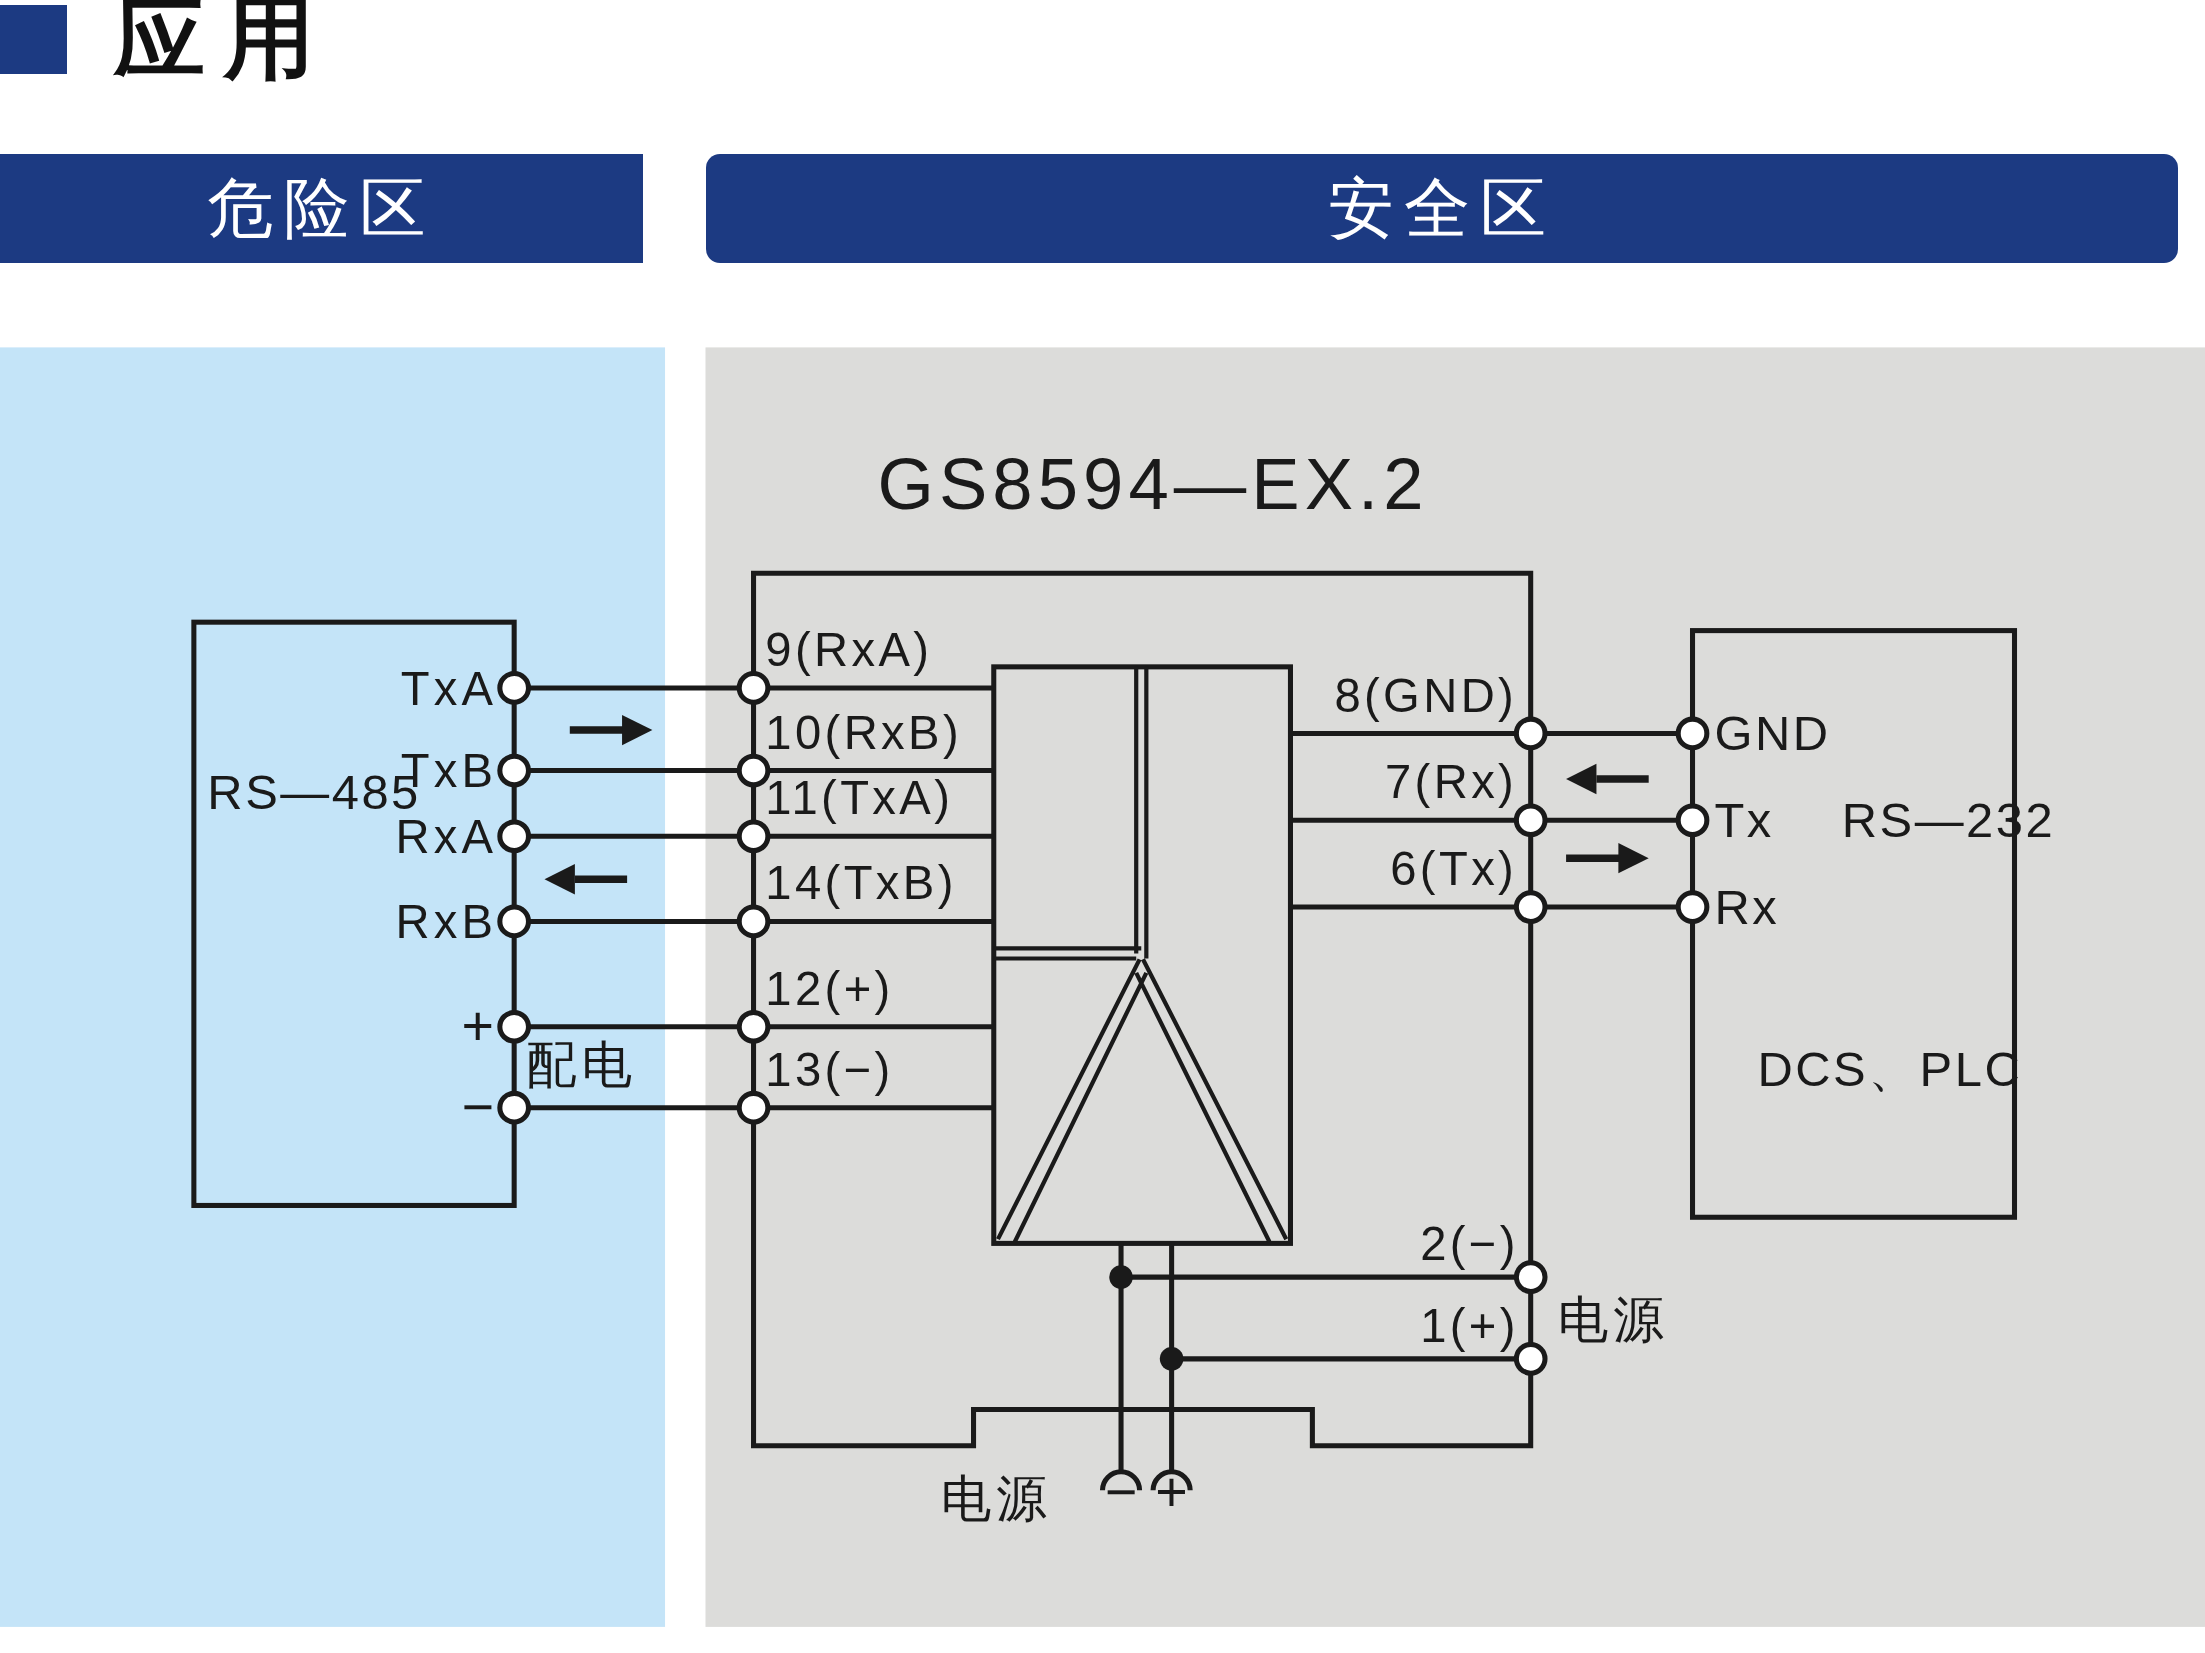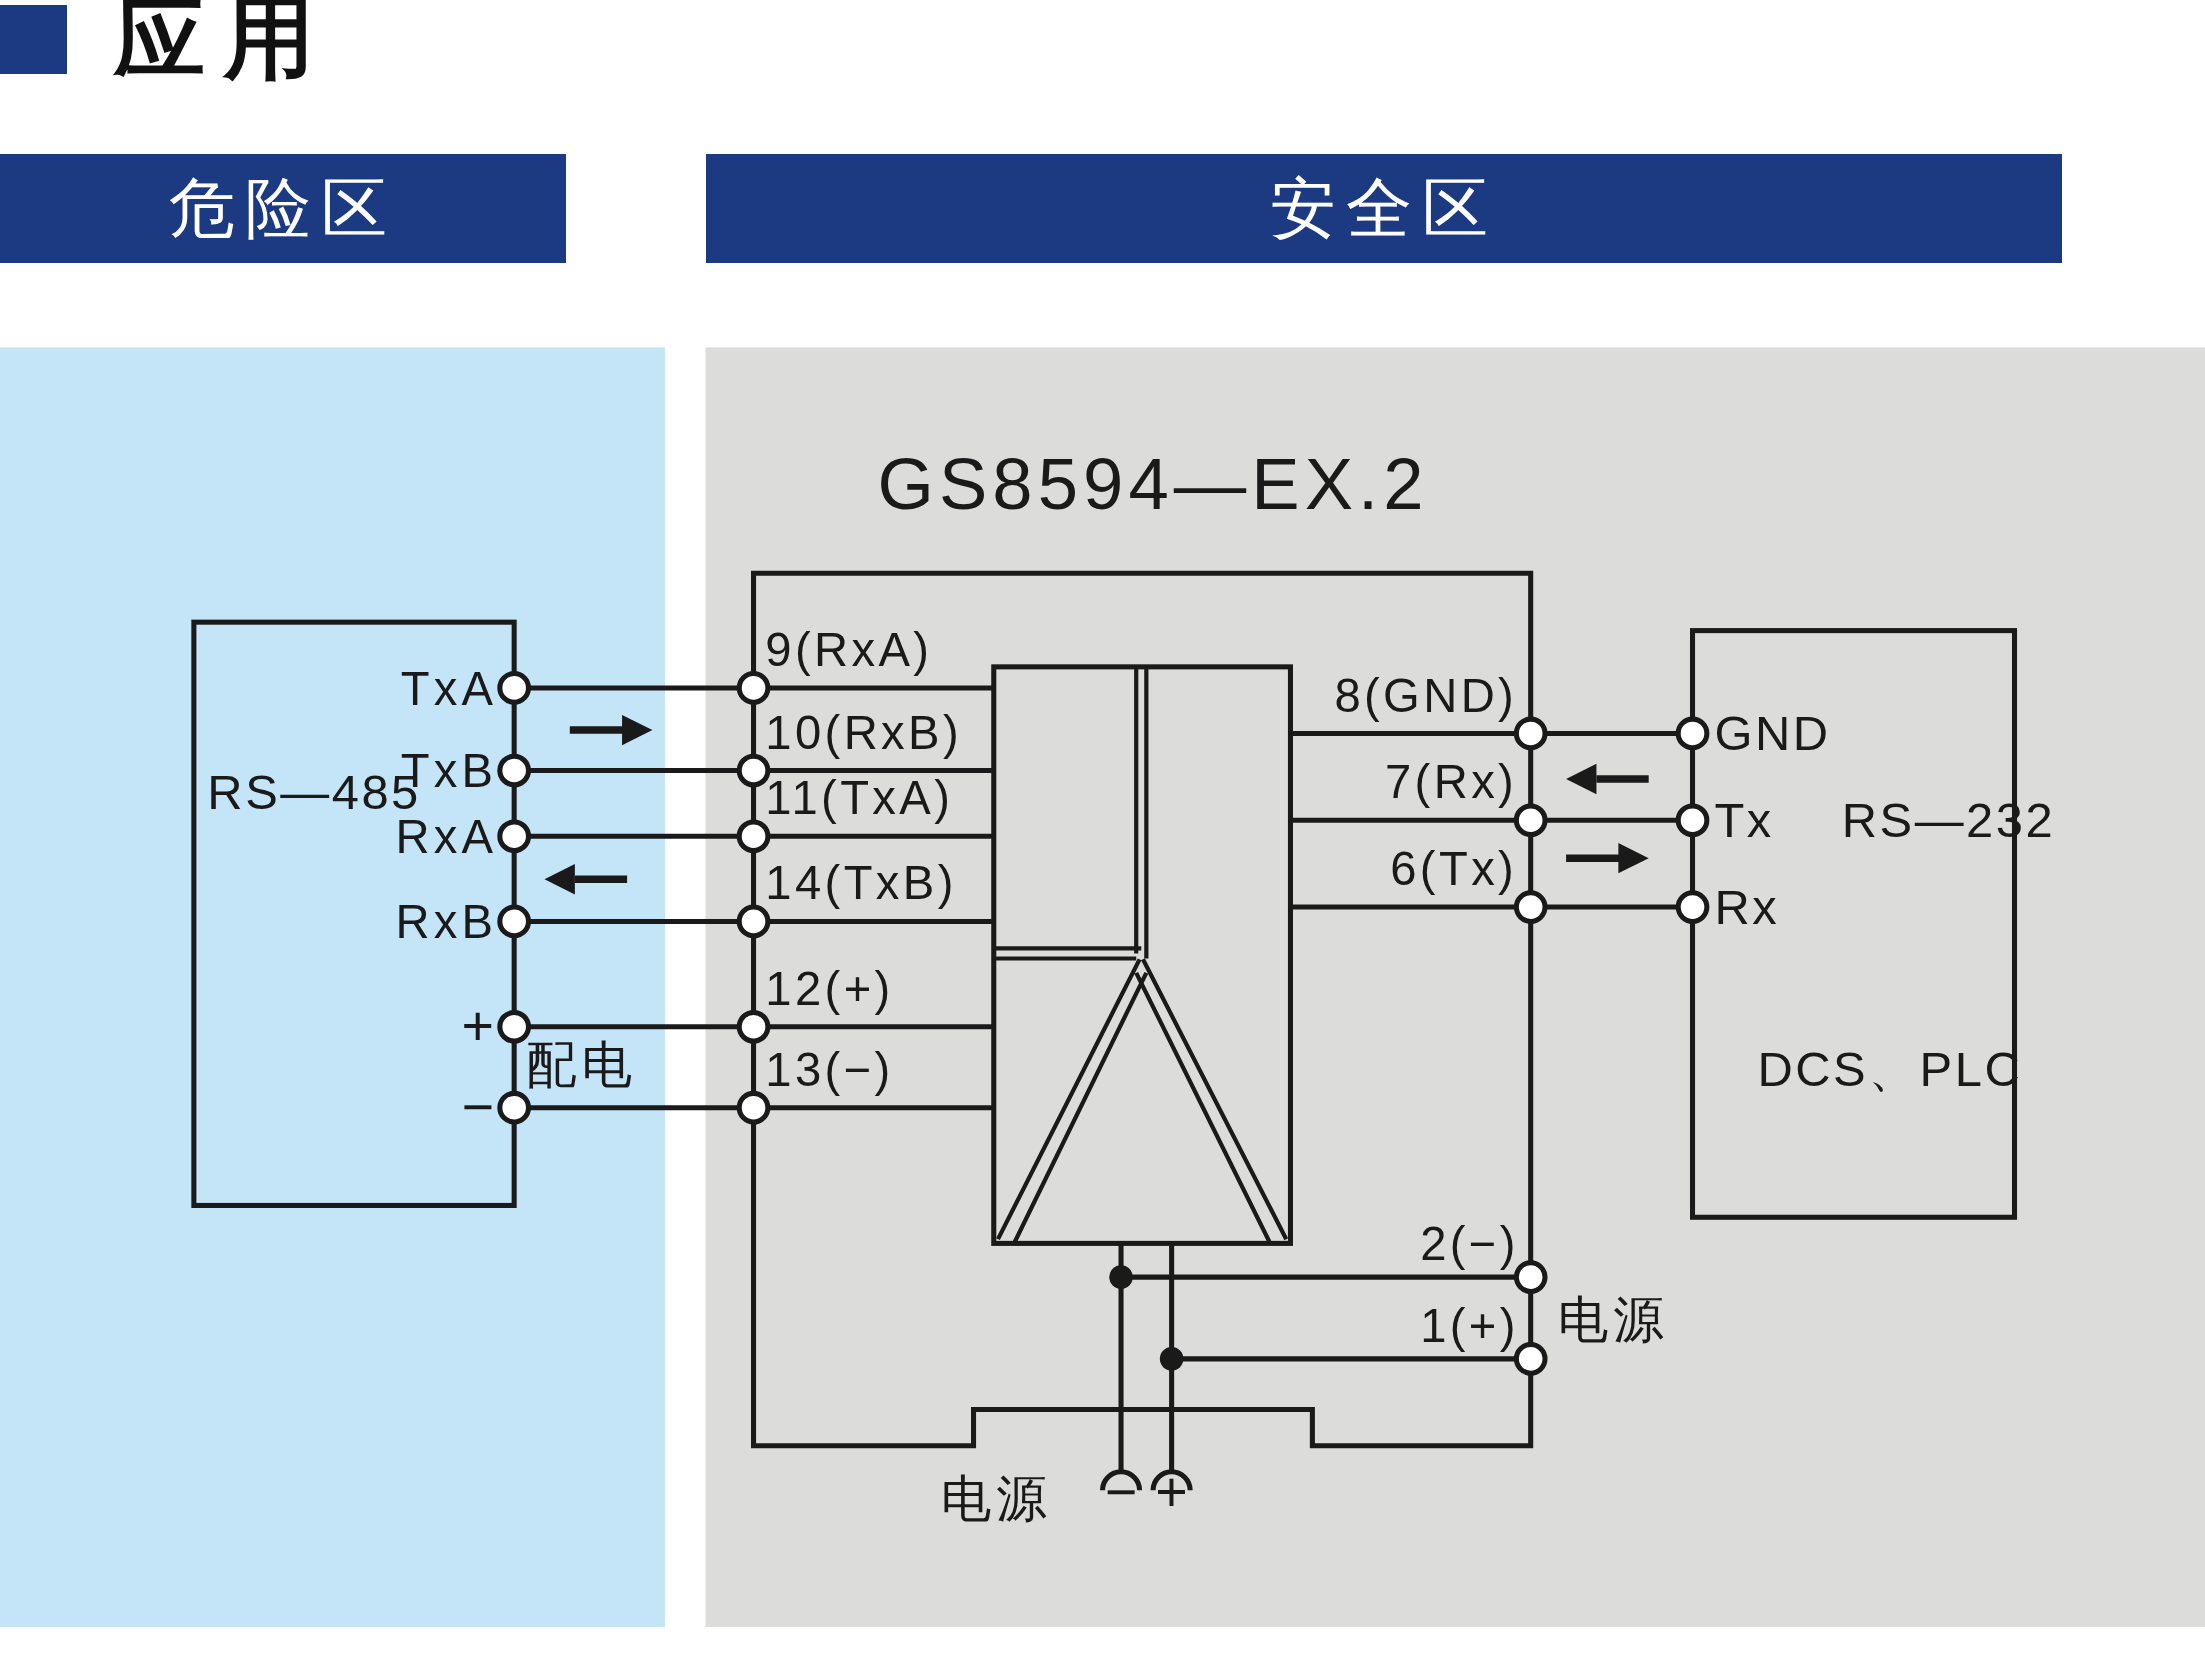--- a/index.html
+++ b/index.html
@@ -14,22 +14,22 @@
   .page-title{
     position:absolute;left:114px;top:-11.8px;margin:0;
     font-size:91px;font-weight:800;color:#111111;letter-spacing:18.5px;line-height:1.1;
     white-space:nowrap;
   }
   .zone-bar{
     position:absolute;top:154px;height:109px;background:#1c3a82;color:#ffffff;
     display:flex;align-items:center;justify-content:center;
     font-size:66px;letter-spacing:10px;font-weight:400;
   }
-  .zone-bar.hazard{left:0;width:566px;}
-  .zone-bar.safe{left:706px;width:1356px;}
+  .zone-bar.hazard{left:0;width:643px;}
+  .zone-bar.safe{left:706px;width:1472px;border-radius:14px;}
   svg.diagram{position:absolute;left:0;top:0;}
   svg text{fill:#1a1a1a;font-family:"Liberation Sans","DejaVu Sans",sans-serif;}
   .t-term{font-size:56px;letter-spacing:5px;}
   .t-pin{font-size:56px;letter-spacing:4px;}
   .t-big{font-size:86px;letter-spacing:6px;}
   .t-cjk{font-size:60px;letter-spacing:6px;}
   .t-sign{font-size:66px;}
   .t-bus{font-size:58px;letter-spacing:3px;}
   .wire{stroke:#1a1a1a;stroke-width:6;fill:none;}
   .wire-thin{stroke:#1a1a1a;stroke-width:5;fill:none;}

